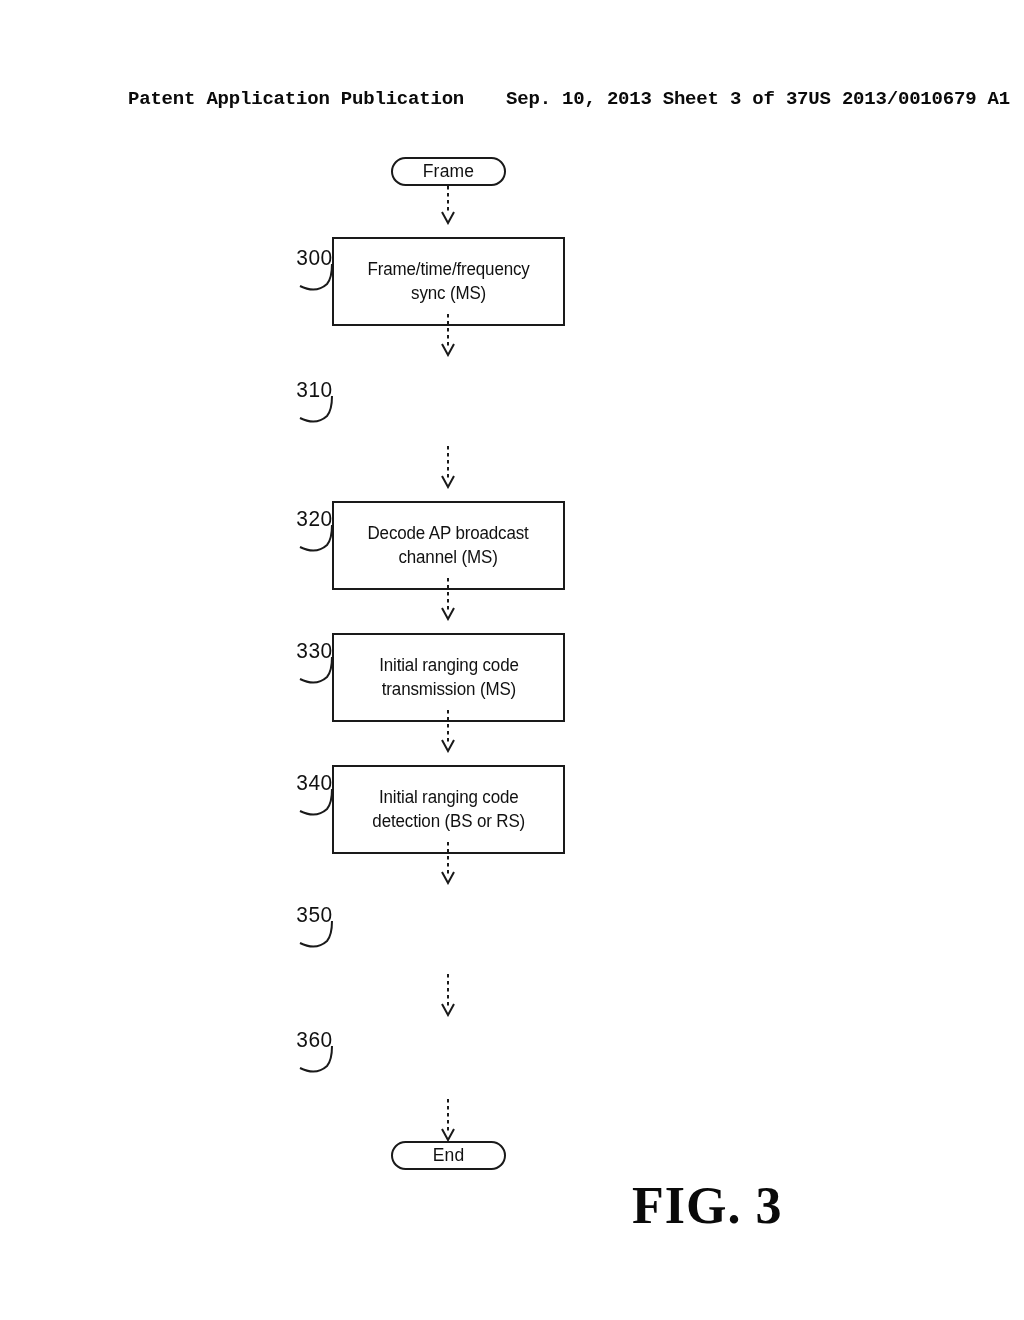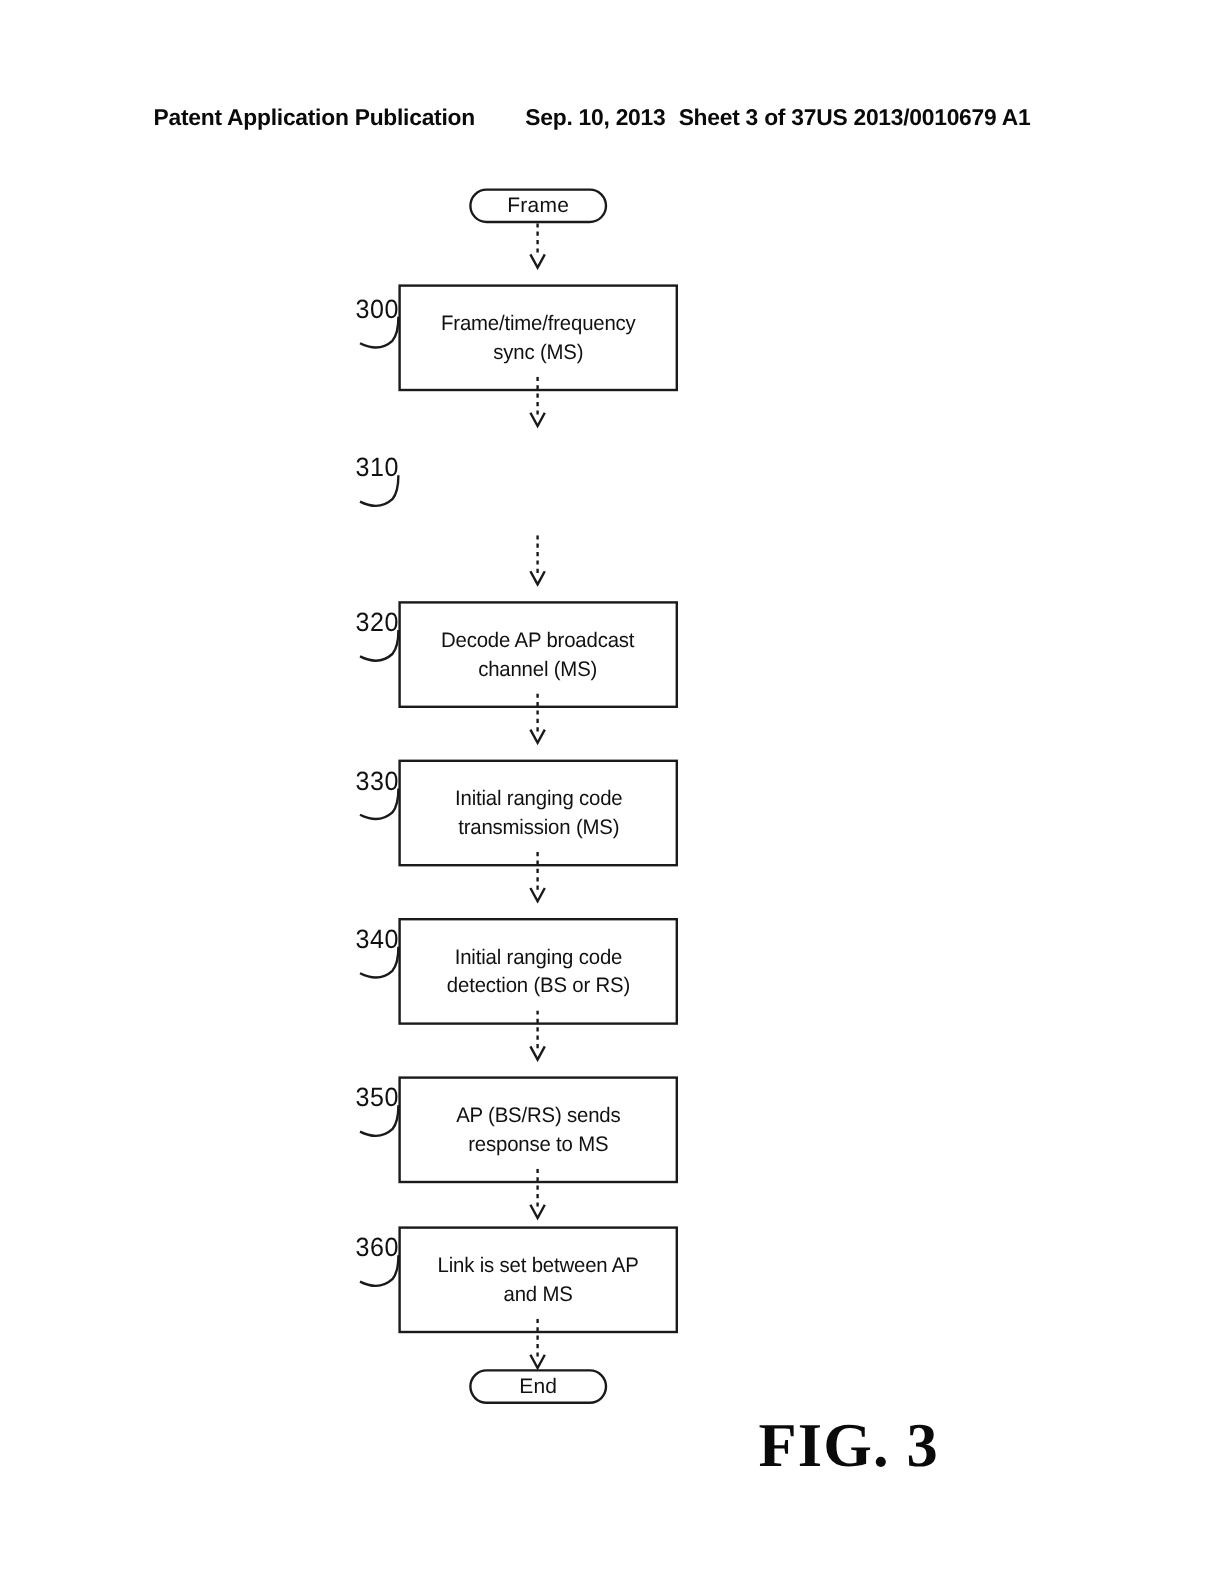--- a/index.html
+++ b/index.html
@@ -19,21 +19,21 @@
 
   
   #page-header {
     position: absolute;
     left: 128px;
     top: 88px;
     width: 768px;
     height: 26px;
     display: flex;
     align-items: baseline;
-    font-family: Liberation Sans, sans-serif;
+    font-family: Liberation Mono, monospace;
     font-weight: bold;
     font-size: 19px;
     letter-spacing: -0.2px;
     white-space: nowrap;
     color: #0a0a0a;
   }
   #page-header .hdr-left   { flex: 0 0 auto; }
   #page-header .hdr-mid    { flex: 0 0 auto; margin-left: 42px; }
   #page-header .hdr-sheet  { flex: 0 0 auto; margin-left: 11px; }
   #page-header .hdr-right  { flex: 0 0 auto; }
@@ -235,42 +235,30 @@
   <div class="ref-num" style="left:278px; top:770px;">340</div>
   <svg class="leader" style="left:296px; top:787px;" viewBox="0 0 40 34">
     <path d="M 4 24 Q 20 32 31 22 Q 36 16 36 2"></path>
   </svg>
 
   <svg class="connector" style="top:842px; height:43px;" viewBox="0 0 32 43">
     <line x1="16" y1="0" x2="16" y2="32"></line>
     <polyline points="10,30 16,41 22,30"></polyline>
   </svg>
 
-  <div class="node proc-box" style="top:885px;">
-    <span class="proc-label">
-      <span>AP (BS/RS) sends</span><br>
-      <span>response to MS</span>
-    </span>
-  </div>
   <div class="ref-num" style="left:278px; top:902px;">350</div>
   <svg class="leader" style="left:296px; top:919px;" viewBox="0 0 40 34">
     <path d="M 4 24 Q 20 32 31 22 Q 36 16 36 2"></path>
   </svg>
 
   <svg class="connector" style="top:974px; height:43px;" viewBox="0 0 32 43">
     <line x1="16" y1="0" x2="16" y2="32"></line>
     <polyline points="10,30 16,41 22,30"></polyline>
   </svg>
 
-  <div class="node proc-box" style="top:1010px;">
-    <span class="proc-label">
-      <span>Link is set between AP</span><br>
-      <span>and MS</span>
-    </span>
-  </div>
   <div class="ref-num" style="left:278px; top:1027px;">360</div>
   <svg class="leader" style="left:296px; top:1044px;" viewBox="0 0 40 34">
     <path d="M 4 24 Q 20 32 31 22 Q 36 16 36 2"></path>
   </svg>
 
   <svg class="connector" style="top:1099px; height:43px;" viewBox="0 0 32 43">
     <line x1="16" y1="0" x2="16" y2="32"></line>
     <polyline points="10,30 16,41 22,30"></polyline>
   </svg>
 

